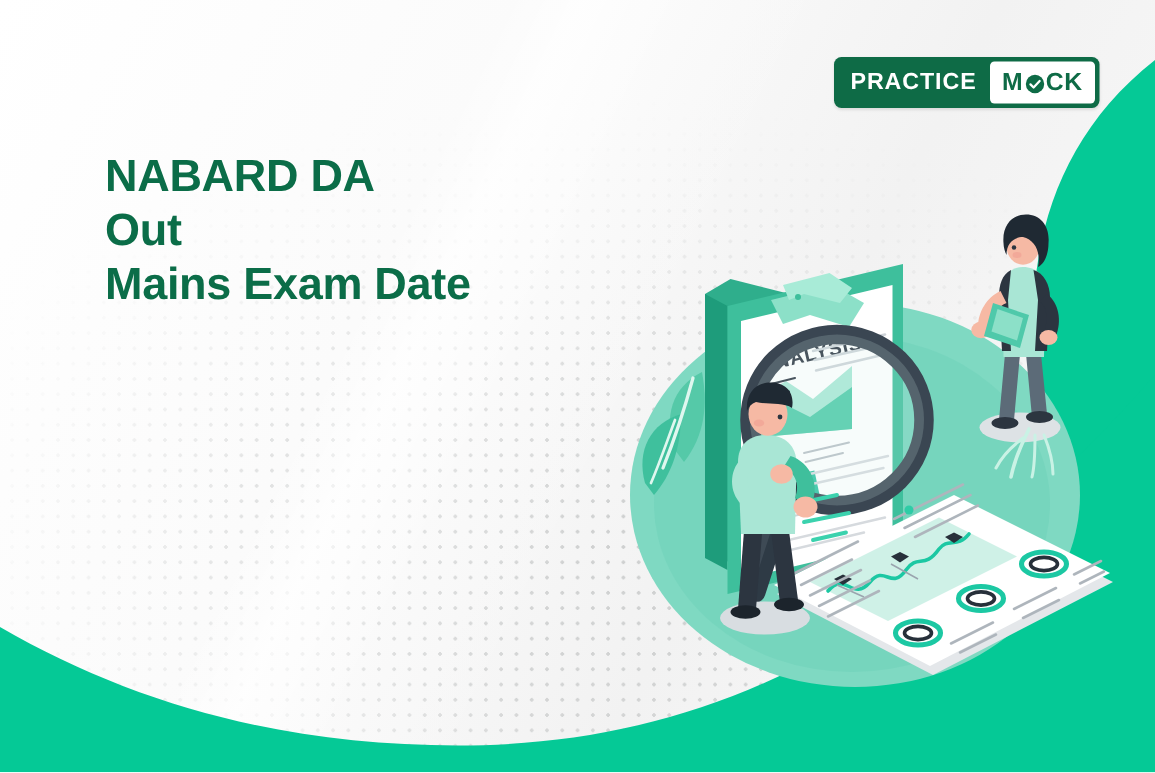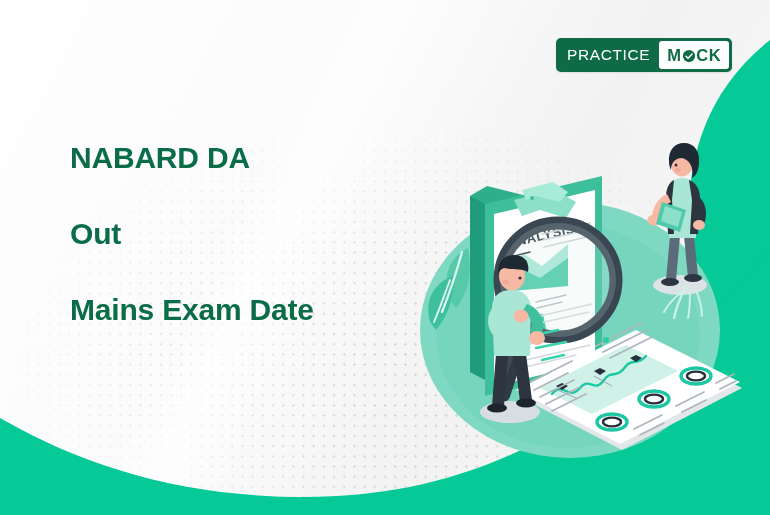--- a/index.html
+++ b/index.html
@@ -64,21 +64,21 @@
     border-radius: 5px;
     padding: 3px;
     box-sizing: border-box;
     box-shadow: 0 1px 2px rgba(0,0,0,0.10);
   }
   .logo-practice {
     display: flex;
     align-items: center;
     color: #ffffff;
     font-size: 15.5px;
-    font-weight: 400;
+    font-weight: 700;
     letter-spacing: 0.6px;
     padding: 0 9px 0 8px;
   }
   .logo-mock {
     display: flex;
     align-items: center;
     background: #ffffff;
     border-radius: 3px;
     padding: 0 8px;
     color: #0E6B46;
@@ -102,21 +102,21 @@
     position: absolute;
     left: 70px;
     top: 100px;
     width: 330px;
     color: #0B6D48;
     font-size: 30px;
     line-height: 36px;
     font-weight: 800;
     letter-spacing: -0.2px;
   }
-  .headline-line { display: block; white-space: pre; margin-top: 40px; }
+  .headline-line { display: block; white-space: pre; }
 
   
   .illustration {
     position: absolute;
     left: 390px;
     top: 140px;
     width: 380px;
     height: 330px;
   }
 </style>

